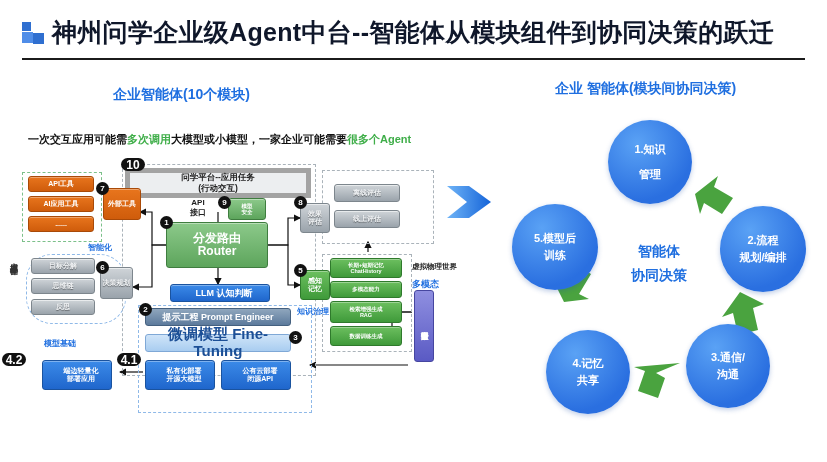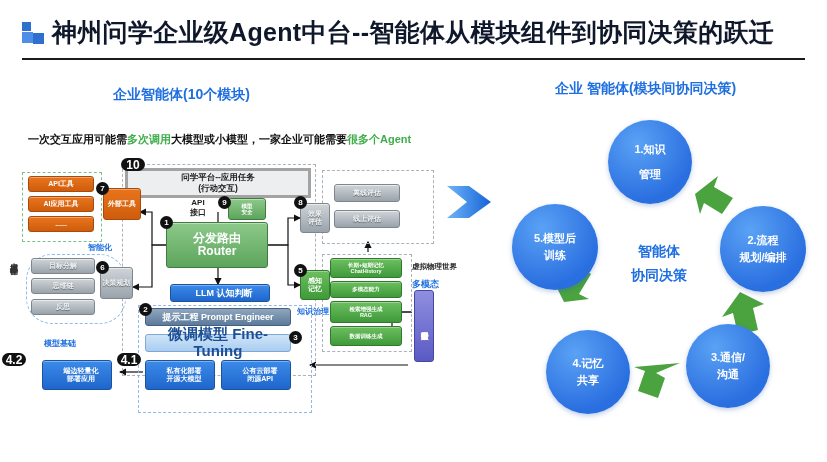--- a/index.html
+++ b/index.html
@@ -47,21 +47,21 @@
          color:#fff;box-shadow:inset 0 1px 0 rgba(255,255,255,.4);}
   .green2{background:linear-gradient(#6cbf5f,#3f9a3a);border:1px solid #2f7a2c;
           color:#fff;box-shadow:inset 0 1px 0 rgba(255,255,255,.35);}
   .blue{background:linear-gradient(#3b8ae8,#1f66cc);border:1px solid #1a539f;color:#fff;
         box-shadow:inset 0 1px 0 rgba(255,255,255,.35);padding-left:8px;}
   .blue-l{background:linear-gradient(#cfe4f8,#a9cdf0);border:1px solid #7fa8d6;
           color:#1c4f96;text-shadow:none;}
   .slate{background:linear-gradient(#8fa6bd,#5c7a9c);border:1px solid #44607f;color:#fff;}
   .purple{background:linear-gradient(#8f8fe0,#5a5ac4);border:1px solid #4646a0;color:#fff;}
 
-  .plat{position:absolute;background:#eceef0;border:3px solid #a3a3a3;
+  .plat{position:absolute;background:#eceef0;border:5px solid #a3a3a3;
         box-sizing:border-box;display:flex;flex-direction:column;align-items:center;
         justify-content:center;font-size:8.5px;font-weight:bold;color:#222;line-height:1.3;}
 
   .lbl{position:absolute;font-size:8px;font-weight:bold;color:#1f6fe0;white-space:nowrap;}
   .lbl.dk{color:#222;}
   .vlbl{position:absolute;font-size:8px;font-weight:bold;color:#333;
         writing-mode:vertical-rl;text-orientation:upright;letter-spacing:1px;}
 
   .badge{position:absolute;background:#111;color:#fff;border-radius:50%;
          width:13px;height:13px;font-size:8px;font-weight:bold;

